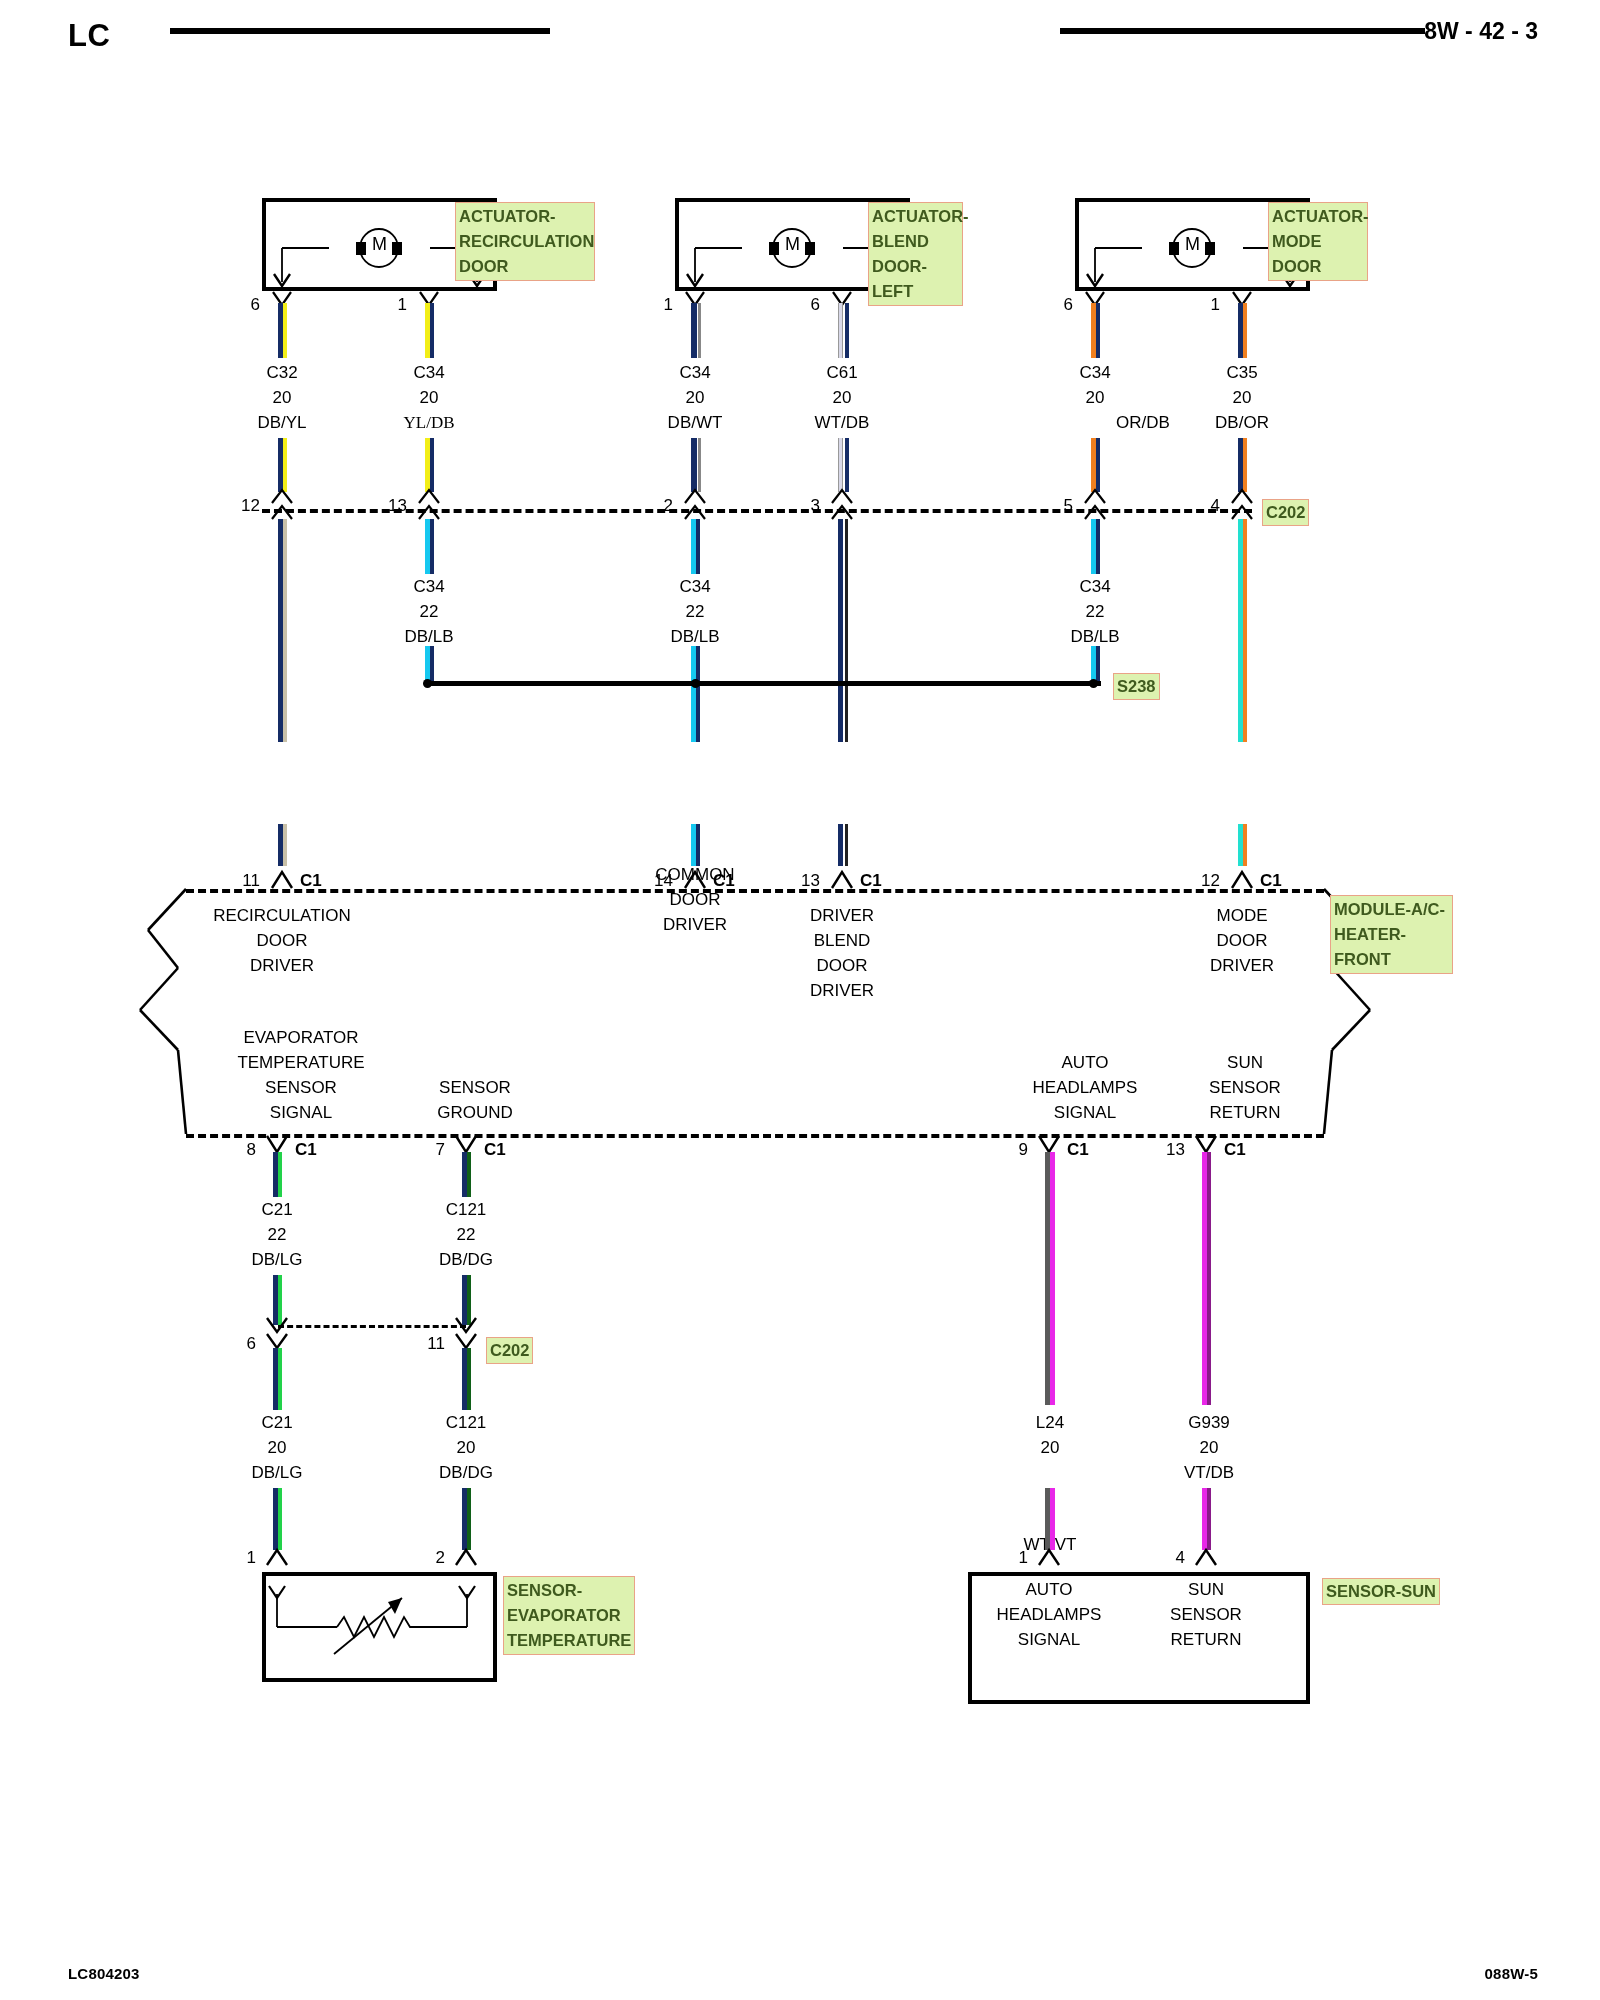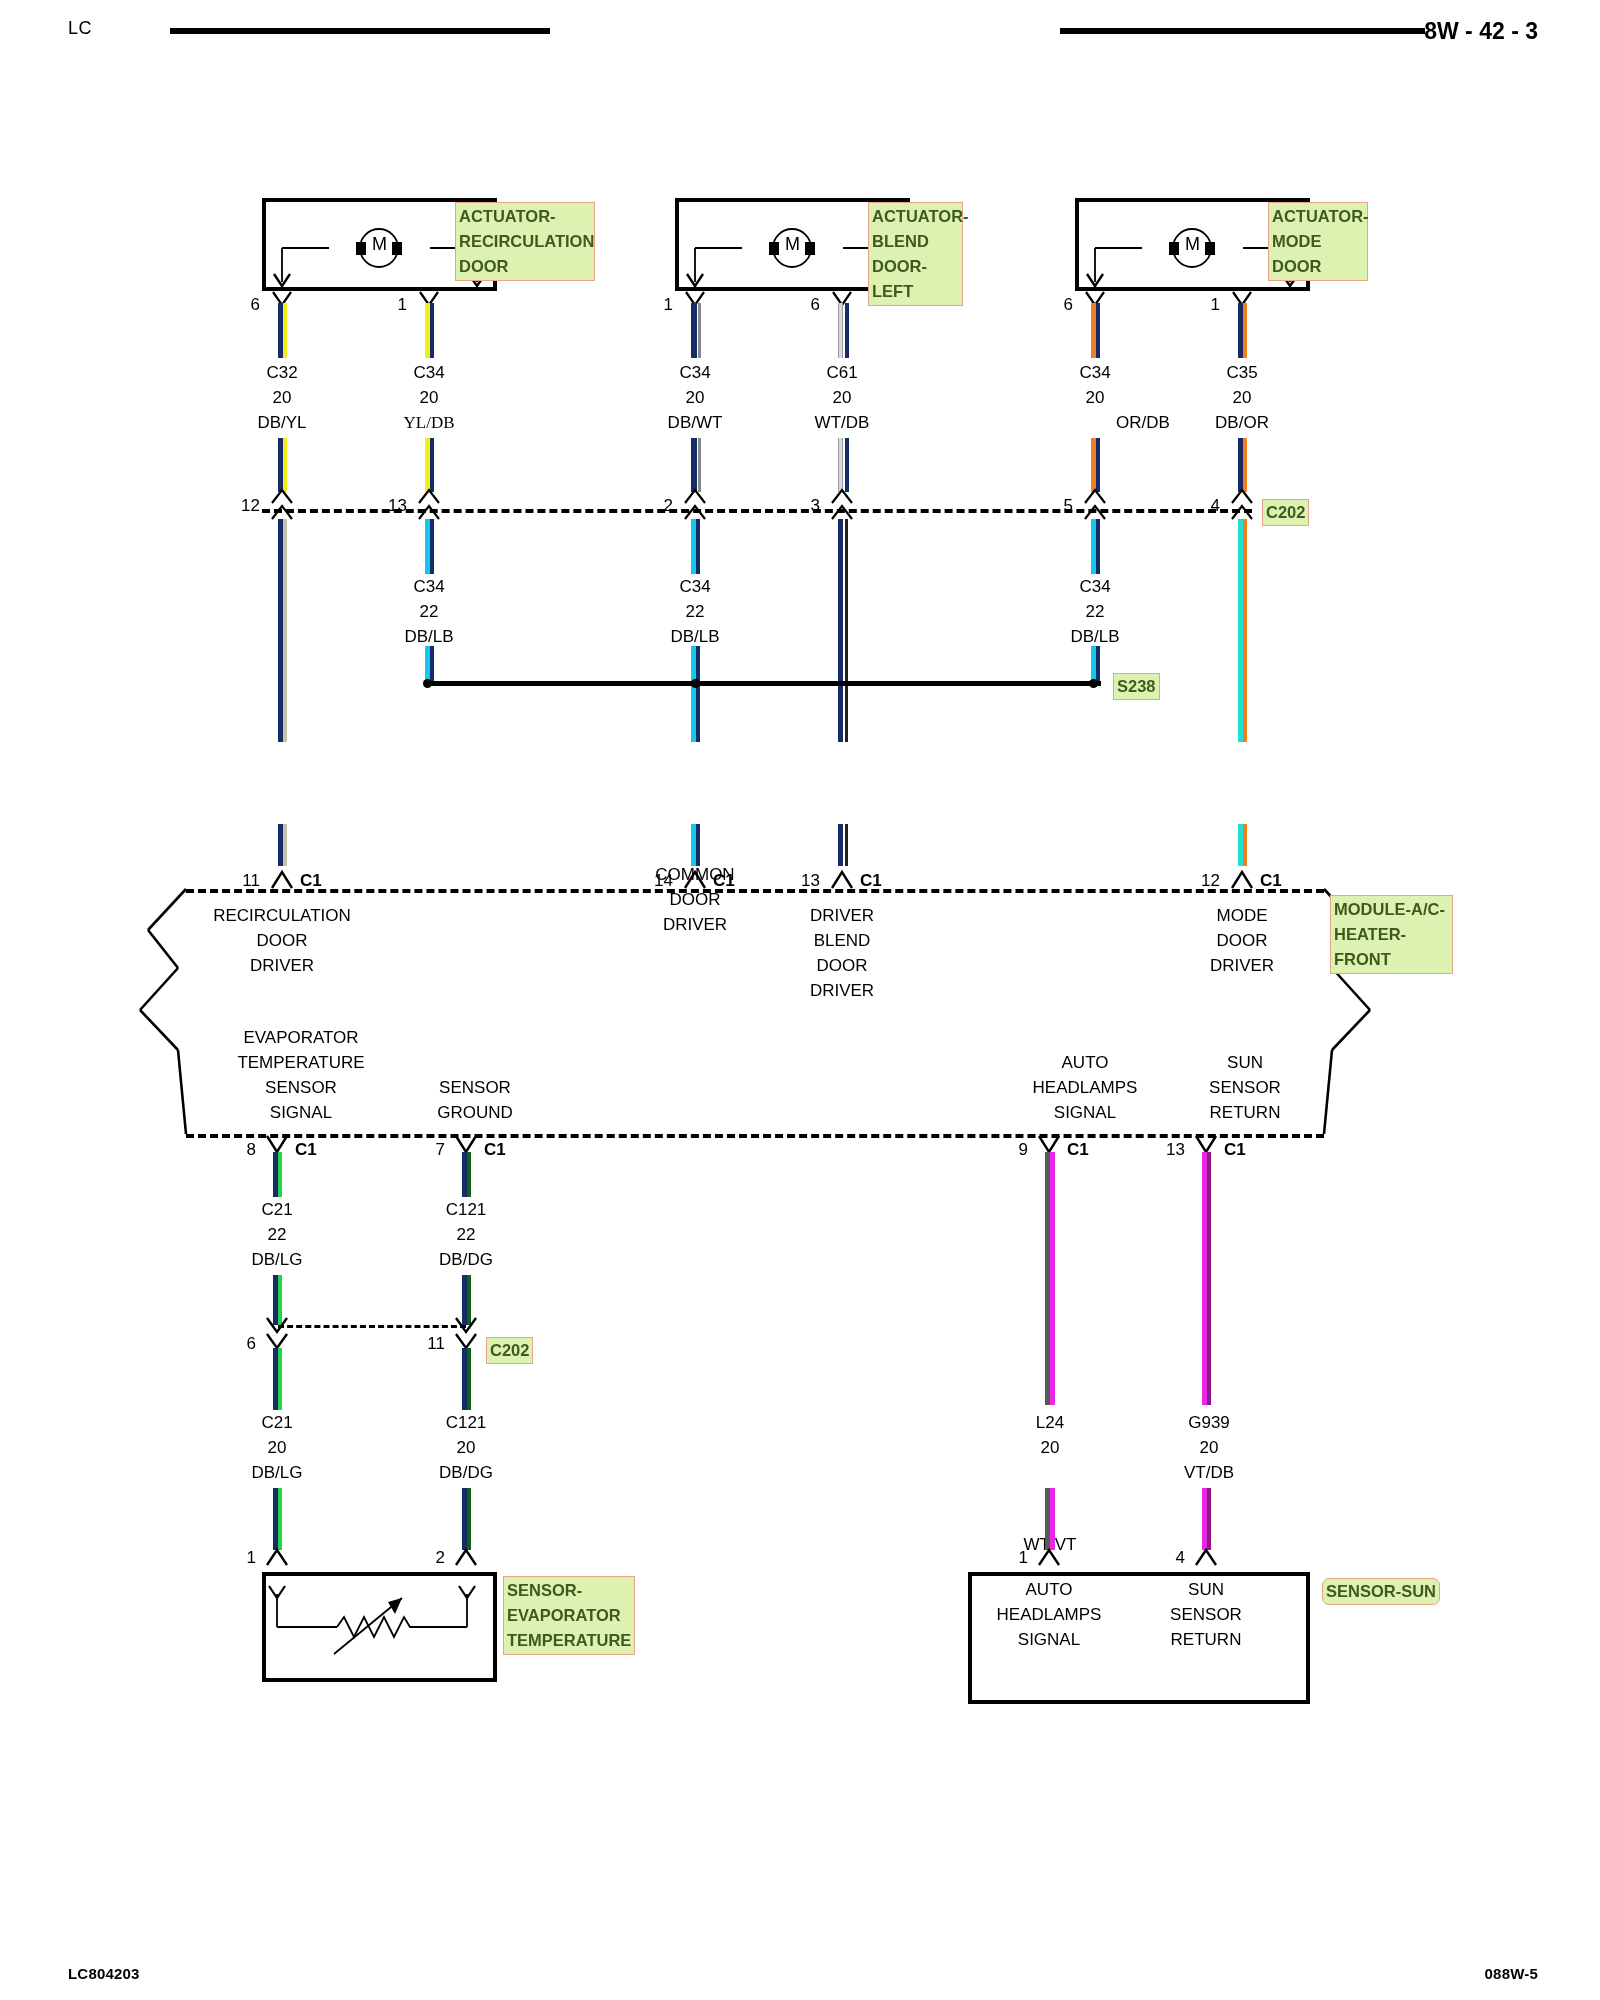--- a/index.html
+++ b/index.html
@@ -2,21 +2,21 @@
 <html><head>
 <meta charset="utf-8">
 <style>
   html,body{margin:0;padding:0;background:#fff;}
   body{width:1600px;height:2000px;position:relative;
        font-family:"Liberation Sans","DejaVu Sans",sans-serif;color:#000;}
   .page{position:absolute;left:0;top:0;width:1600px;height:2000px;overflow:hidden;}
 
   
   .hdr{position:absolute;left:0;top:8px;width:1600px;height:40px;}
-  .hdr-lc{position:absolute;left:68px;top:10px;font-size:18px;font-weight:normal;letter-spacing:.5px;}
+  .hdr-lc{position:absolute;left:68px;top:10px;font-size:31px;font-weight:bold;letter-spacing:.5px;}
   .hdr-title{position:absolute;left:0;top:10px;width:1600px;text-align:center;font-size:23px;font-weight:bold;}
   .hdr-page{position:absolute;right:62px;top:10px;font-size:23px;font-weight:bold;}
   .hdr-rule{position:absolute;height:6px;background:#000;top:20px;}
   .hdr-rule.l{left:170px;width:380px;}
   .hdr-rule.r{left:1060px;width:365px;}
 
   
   .ftr-l{position:absolute;left:68px;top:1965px;font-size:15px;font-weight:bold;letter-spacing:.2px;}
   .ftr-r{position:absolute;right:62px;top:1965px;font-size:15px;font-weight:bold;letter-spacing:.2px;}
 
@@ -462,18 +462,18 @@
   <div class="pinnum" style="left:996px;top:1549px;width:32px;">1</div>
   <div class="pinnum" style="left:1153px;top:1549px;width:32px;">4</div>
 
   <div class="box" style="left:968px;top:1572px;width:342px;height:132px;"></div>
   <div class="txt" style="left:969px;top:1577px;width:160px;">AUTO
 HEADLAMPS
 SIGNAL</div>
   <div class="txt" style="left:1126px;top:1577px;width:160px;">SUN
 SENSOR
 RETURN</div>
-  <div class="lblplain" style="left:1322px;top:1578px;border-radius:7px;">SENSOR-SUN</div>
+  <div class="lblplain" style="left:1322px;top:1578px;">SENSOR-SUN</div>
 
   <div class="ftr-l">LC804203</div>
   <div class="ftr-r">088W-5</div>
 
 </div>
 
 </body></html>

